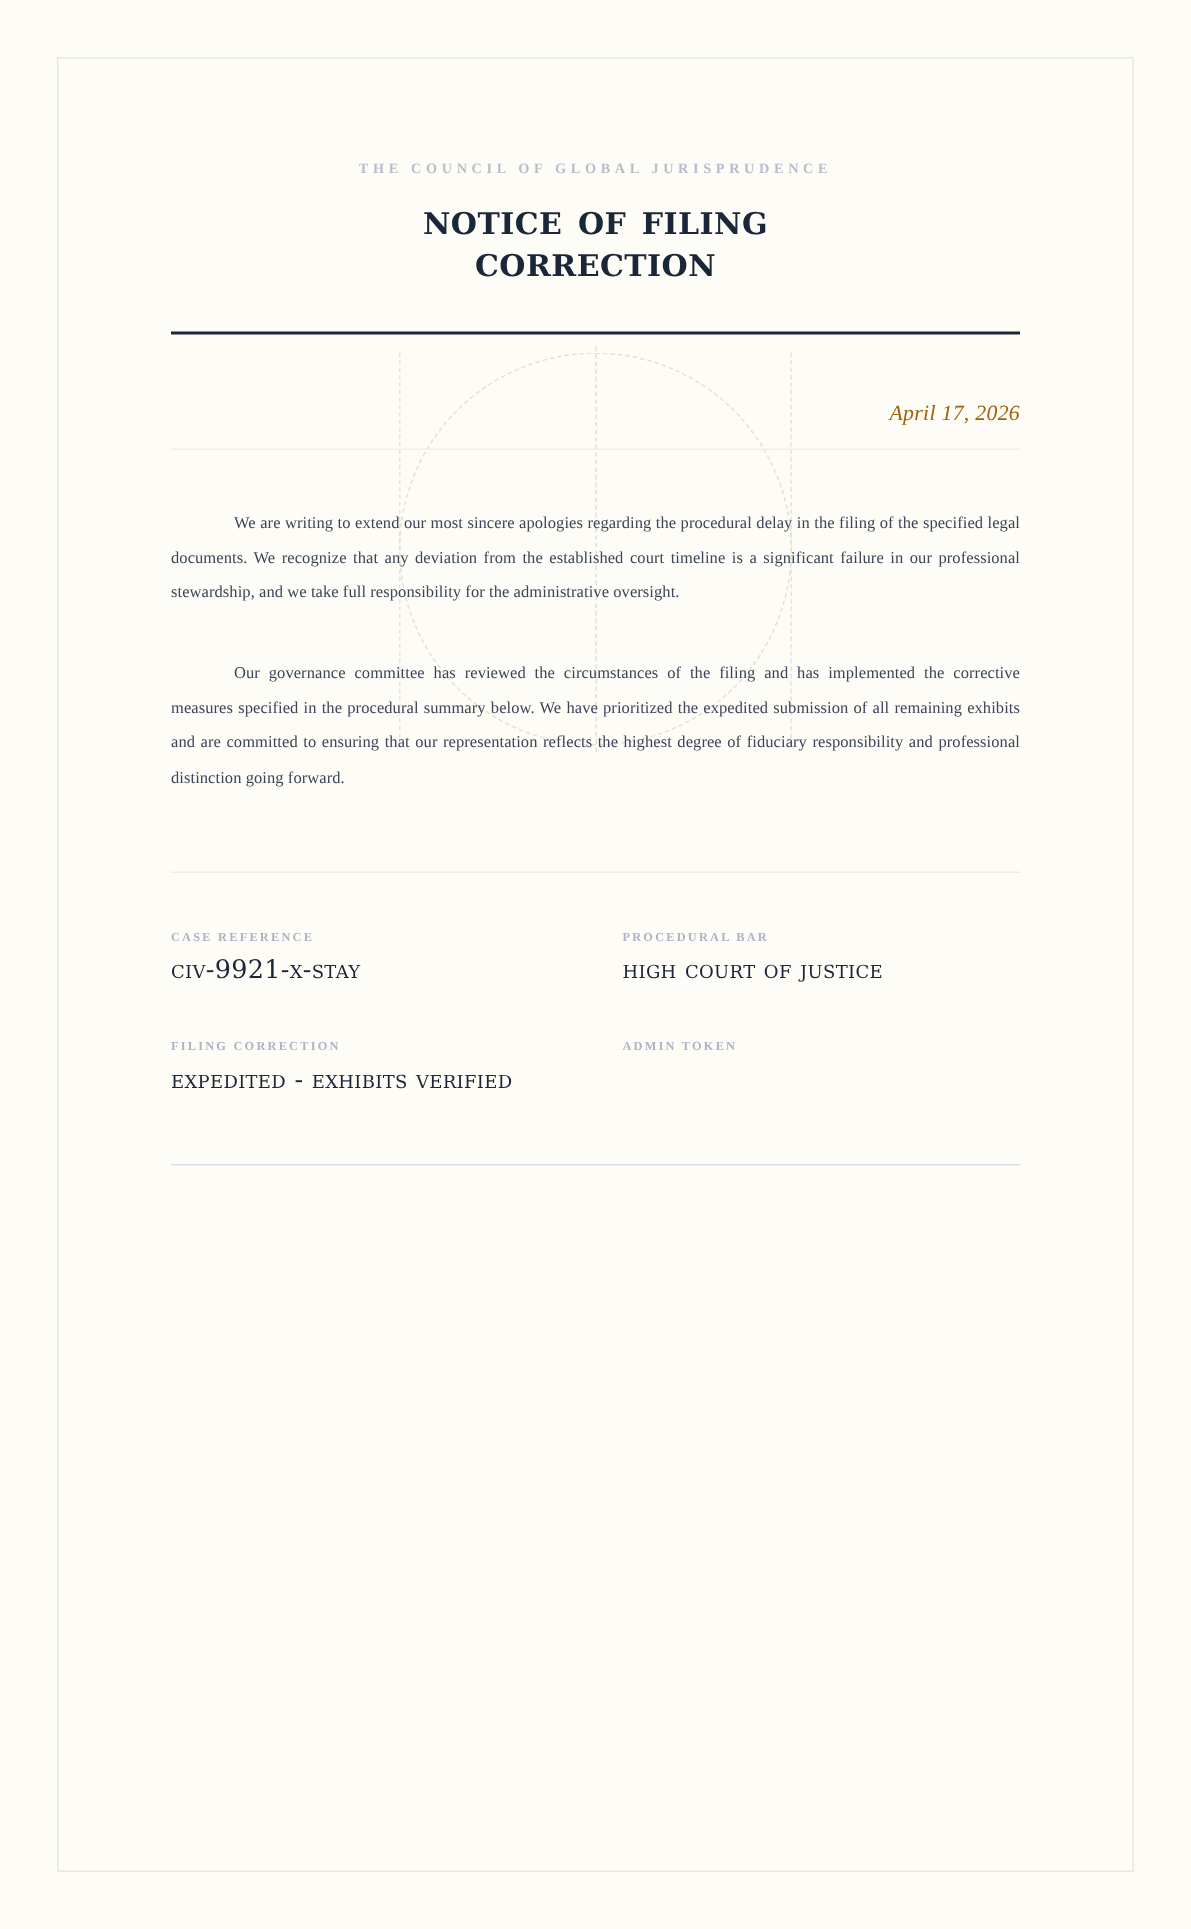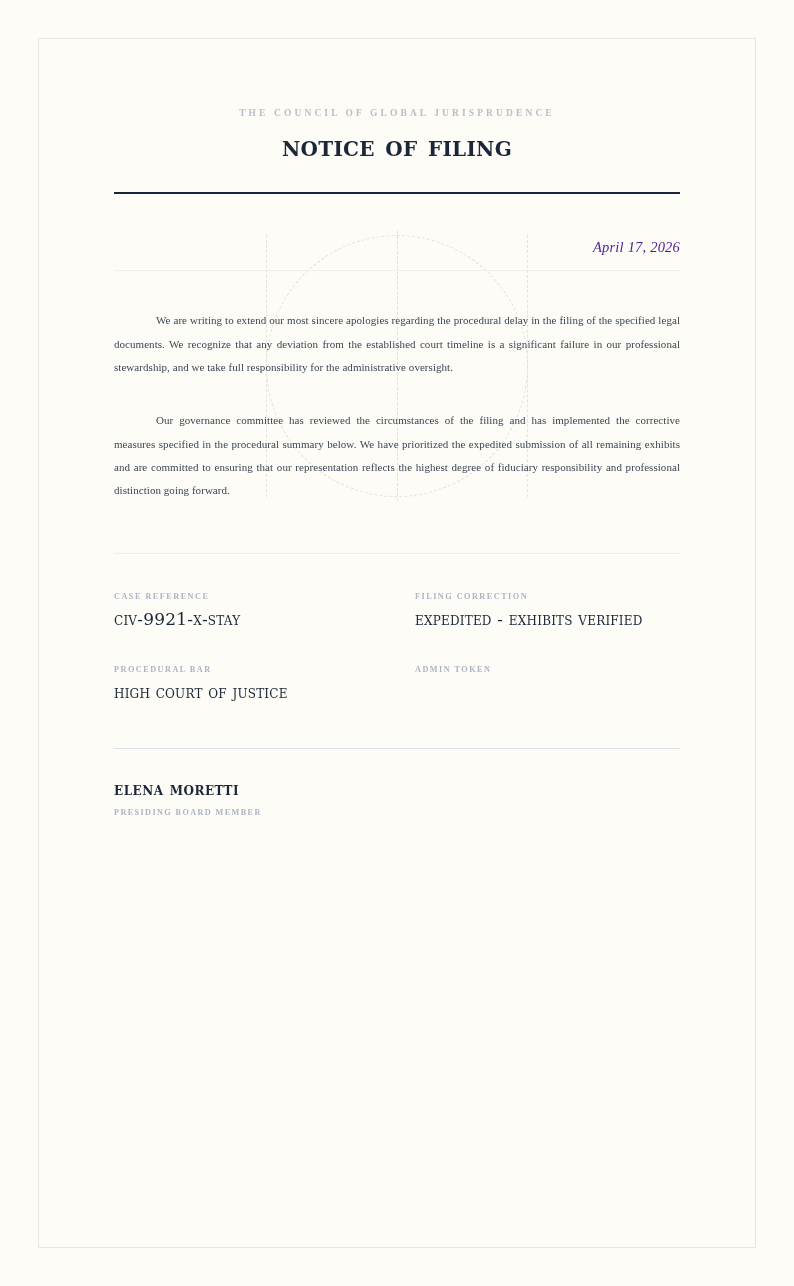--- a/index.html
+++ b/index.html
@@ -105,21 +105,21 @@
   }
 
   
   .date-row {
     margin-top: 44px;
     text-align: right;
   }
   .date-text {
     font-style: italic;
     font-size: 14.5px;
-    color: #4c1d95;
+    color: #a16207;
     letter-spacing: 0.2px;
   }
 
   .rule-hairline {
     margin-top: 14px;
     height: 0;
     border-top: 1px solid #f1efe6;
   }
 
   
@@ -223,20 +223,21 @@
     <div class="wm-circle"></div>
     <div class="wm-vline"></div>
   </div>
 
   <div class="content">
 
     <div class="masthead">
       <div class="eyebrow">The Council of Global Jurisprudence</div>
       <h1 class="doc-title">
         <span>Notice of Filing</span><br>
+        <span>Correction</span>
       </h1>
     </div>
 
     <div class="rule-heavy"></div>
 
     <div class="date-row">
       <span class="date-text">April 17, 2026</span>
     </div>
 
     <div class="rule-hairline"></div>
@@ -249,41 +250,37 @@
     <div class="rule-light"></div>
 
     <div class="meta-grid">
 
       <div class="meta-field">
         <div class="meta-label">Case Reference</div>
         <div class="meta-value">CIV-9921-X-STAY</div>
       </div>
 
       <div class="meta-field">
+        <div class="meta-label">Procedural Bar</div>
+        <div class="meta-value">High Court of Justice</div>
+      </div>
+
+      <div class="meta-field">
         <div class="meta-label">Filing Correction</div>
         <div class="meta-value">Expedited - Exhibits Verified</div>
       </div>
 
       <div class="meta-field">
-        <div class="meta-label">Procedural Bar</div>
-        <div class="meta-value">High Court of Justice</div>
-      </div>
-
-      <div class="meta-field">
         <div class="meta-label">Admin Token</div>
       </div>
 
     </div>
 
     <div class="rule-footer"></div>
 
     <div class="footer">
 
-      <div class="signature-block">
-        <div class="signer-name">Elena Moretti</div>
-        <div class="signer-role">Presiding Board Member</div>
-      </div>
 
 
     </div>
 
   </div>
 </div>
 
 </body></html>

